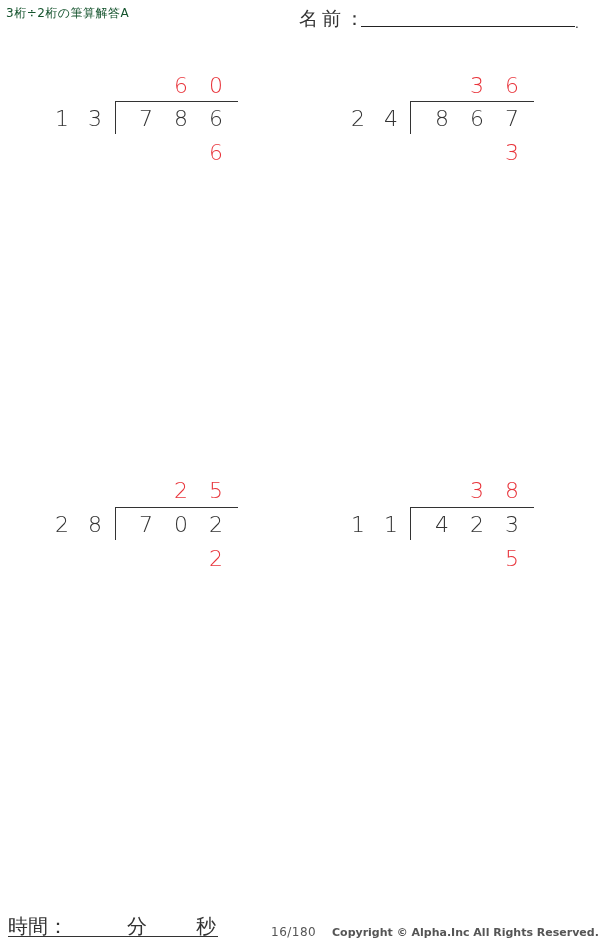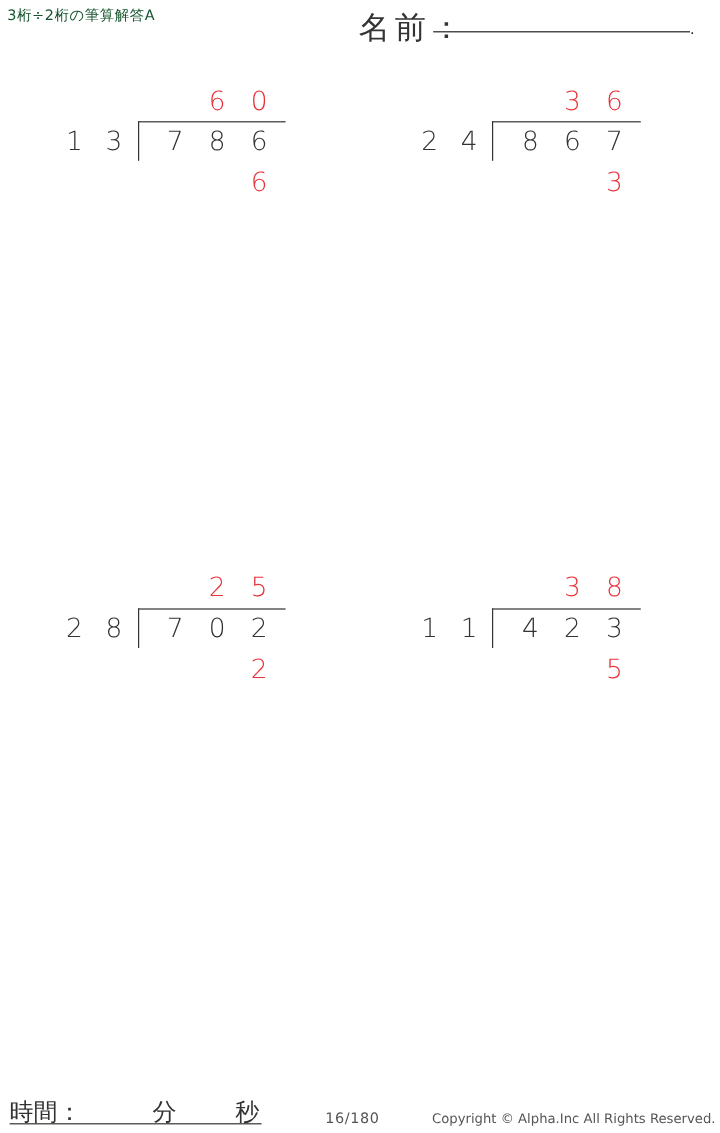--- a/index.html
+++ b/index.html
@@ -1,33 +1,33 @@
 <!DOCTYPE html>
 <html><head>
 <meta charset="utf-8">
 <style>
   html, body { margin:0; padding:0; }
   body { width:600px; height:944px; background:#fff; position:relative; overflow:hidden;
          font-family:"DejaVu Sans", sans-serif; color:#333; }
   .abs { position:absolute; }
   .title { left:6px; top:5px; font-size:12px; color:#14532d; letter-spacing:0.5px; }
-  .name-label { left:299px; top:6px; font-size:26px; color:#333; letter-spacing:4px; }
+  .name-label { left:299px; top:6px; font-size:19px; color:#333; letter-spacing:4px; }
   .name-line { left:361px; top:26px; width:214px; height:0; border-top:1.2px solid #222; }
   .name-dot { left:575px; top:17px; font-size:12px; color:#222; }
   .digit { position:absolute; font-size:22px; font-weight:300; width:20px; text-align:center; line-height:24px; }
   .black { color:#333; }
   .red { color:#e8333a; }
   .bracket-top { position:absolute; height:0; border-top:1.3px solid #333; }
   .bracket-side { position:absolute; width:0; border-left:1.3px solid #333; }
   .footer-time { left:8px; top:913px; font-size:20px; color:#333; }
   .footer-line { left:8px; top:936px; width:210px; height:0; border-top:1.2px solid #333; }
   .footer-min { left:127px; top:913px; font-size:20px; color:#333; }
   .footer-sec { left:196px; top:913px; font-size:20px; color:#333; }
   .page-num { left:271px; top:925px; font-size:12px; color:#555; letter-spacing:0.5px; }
-  .copyright { left:360px; top:926px; font-size:11px; color:#555; }
+  .copyright { left:332px; top:926px; font-size:11px; color:#555;font-weight:bold; }
 </style>
 </head>
 <body>
 
 <div class="abs title">3桁÷2桁の筆算解答A</div>
 <div class="abs name-label">名前：</div>
 <div class="abs name-line"></div>
 <div class="abs name-dot">.</div>
 
 <div>

